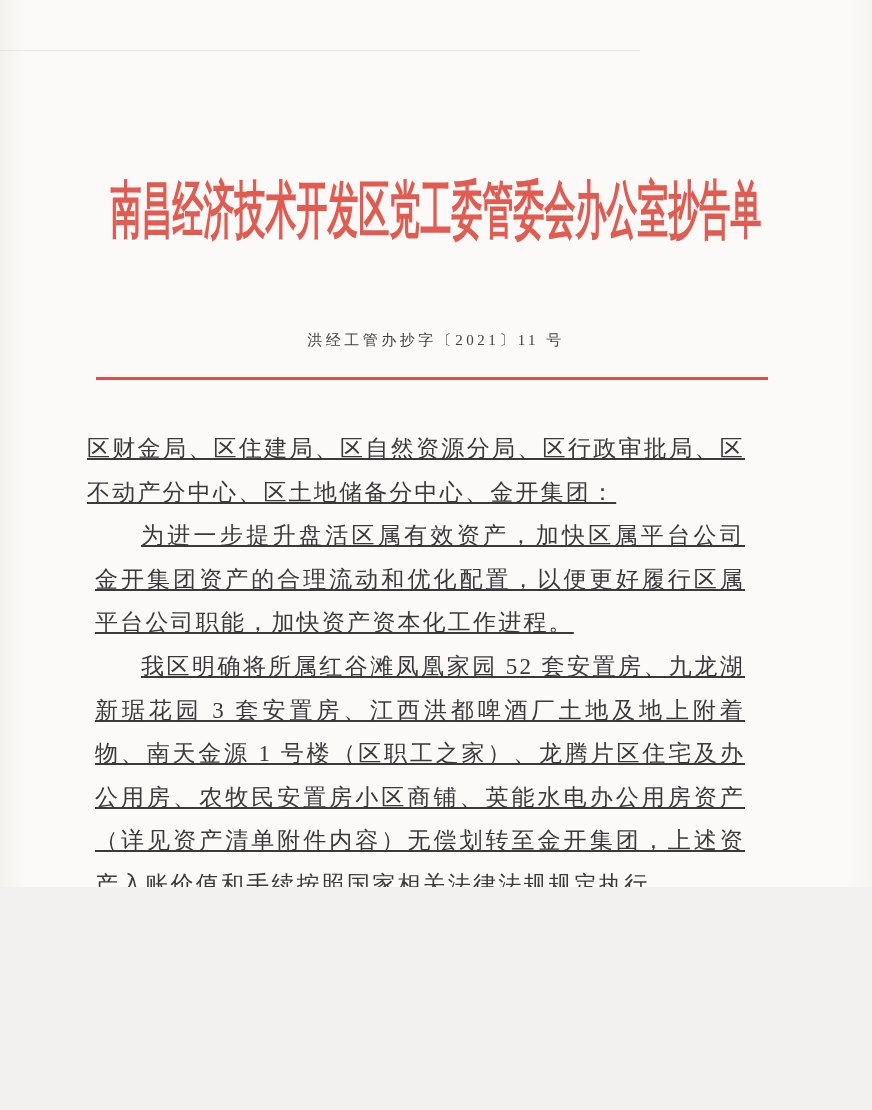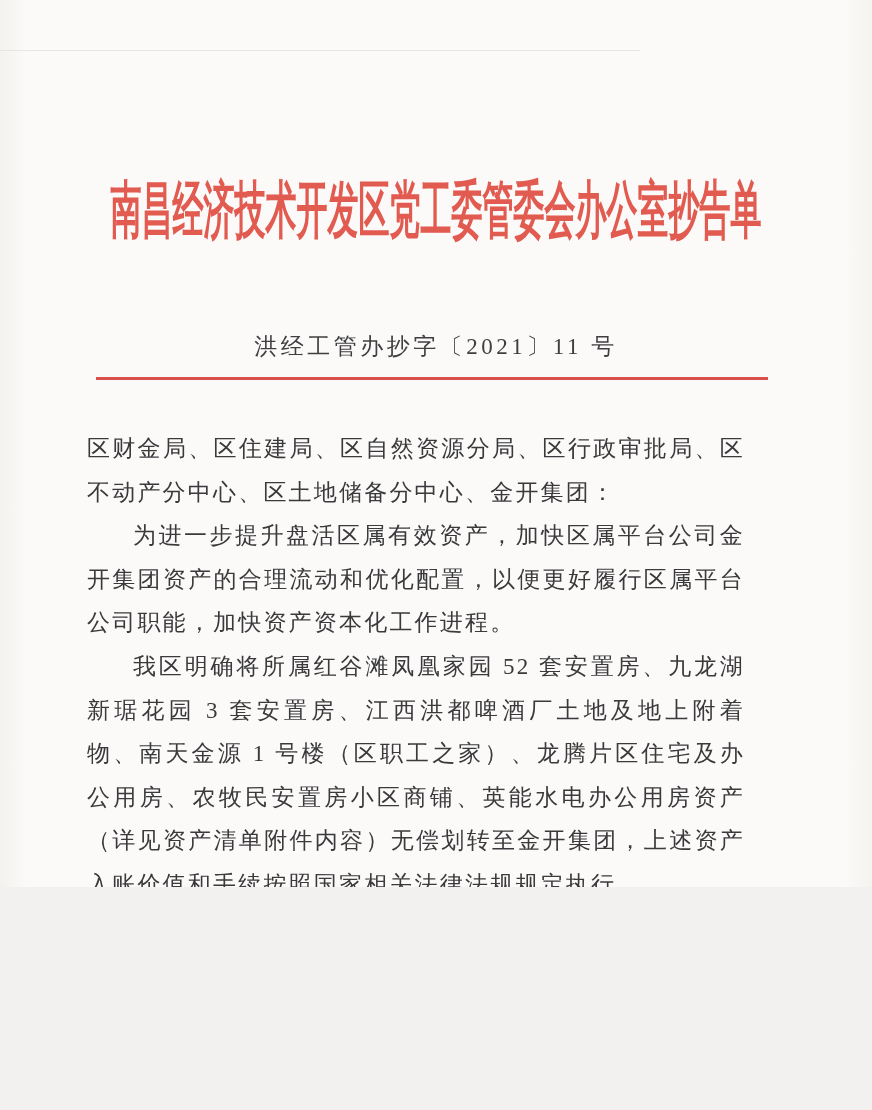--- a/index.html
+++ b/index.html
@@ -28,35 +28,36 @@
     position:absolute;left:0;right:0;top:169px;margin:0;
     text-align:center;
     font-size:31px;font-weight:bold;letter-spacing:0px;
     color:#e25b51;
     transform:scaleY(2.0);transform-origin:50% 0;
     white-space:nowrap;
   }
   .doc-number{
     position:absolute;left:0;right:0;top:331px;
     text-align:center;
-    font-size:23px;letter-spacing:3.5px;color:#3f3f42;
+    font-size:15px;letter-spacing:3.5px;color:#3f3f42;
     white-space:nowrap;
   }
   .red-rule{
     position:absolute;top:377px;left:96px;width:672px;height:3px;
     background:#d9504c;
   }
   .doc-body{
     position:absolute;left:87px;top:427px;width:658px;
     font-size:23px;line-height:43.6px;letter-spacing:2.2px;
     text-align:justify;text-justify:inter-character;
     color:#3a3a3c;
+    text-decoration:underline;
   }
   .doc-body p{margin:0;}
-  .doc-body p.indent{text-indent:2em;}
+  .doc-body p.indent{text-indent:2em;margin-left:8px;}
   .closing{text-indent:2em;}
   .issue-date{
     position:absolute;top:1039px;left:471px;
     font-size:24px;letter-spacing:1.5px;color:#3a3a3c;
     white-space:nowrap;
     font-family:Liberation Serif, serif;
   }
   .seal{
     position:absolute;left:486px;top:926px;width:178px;height:178px;
     mix-blend-mode:multiply;opacity:.88;

